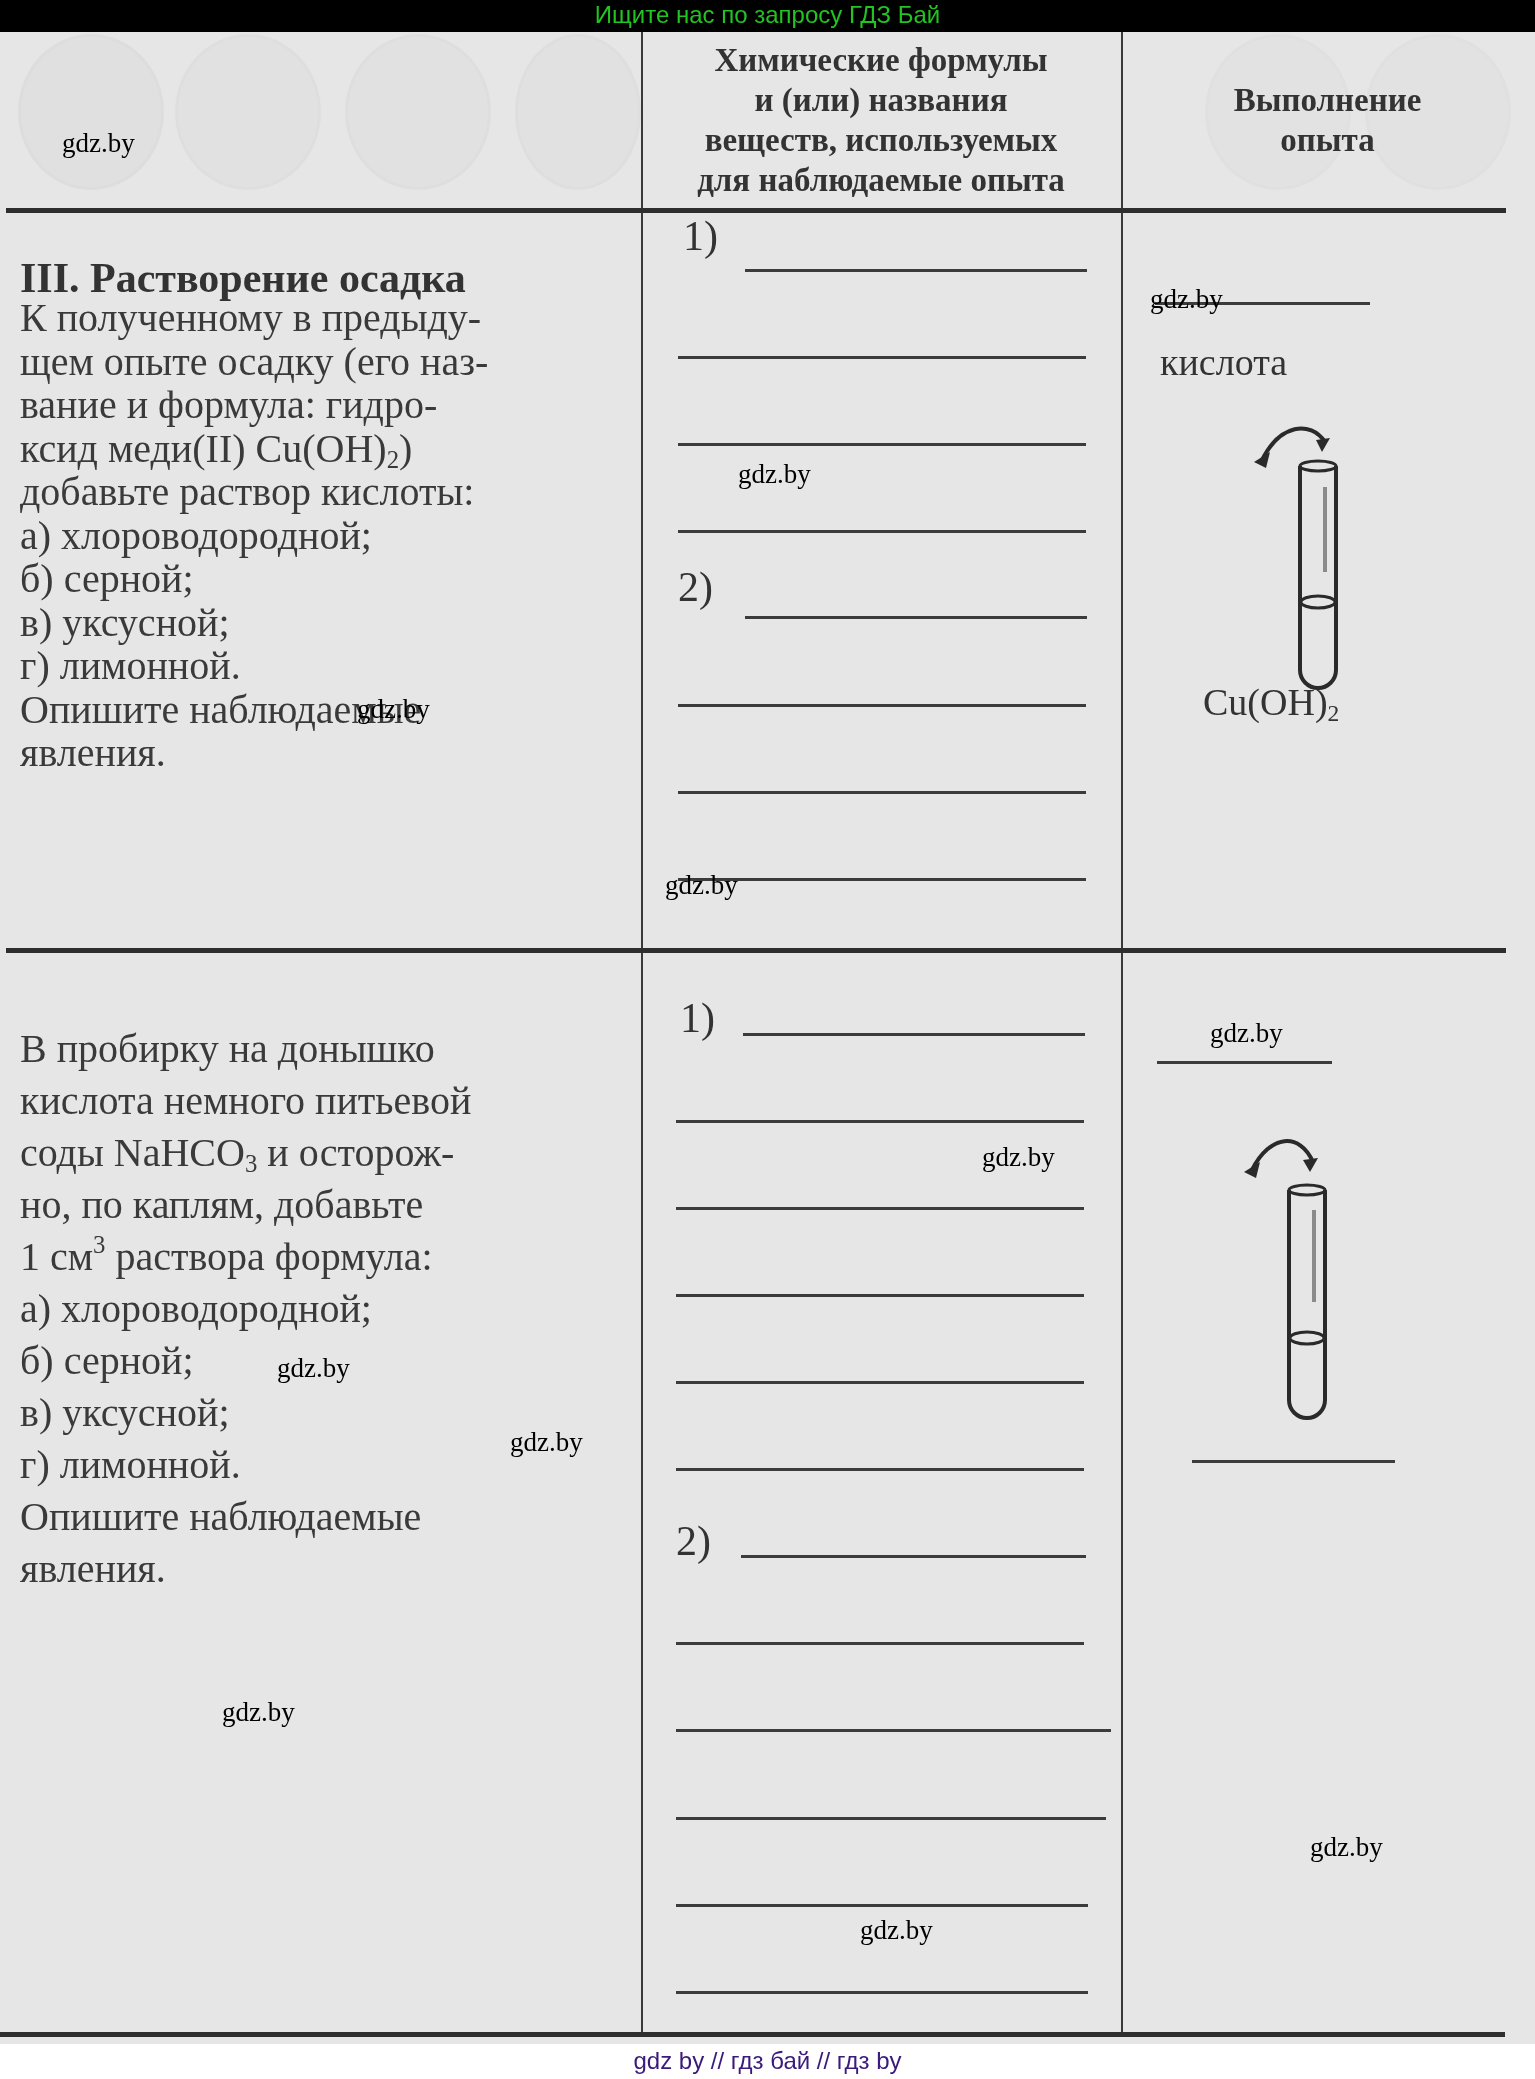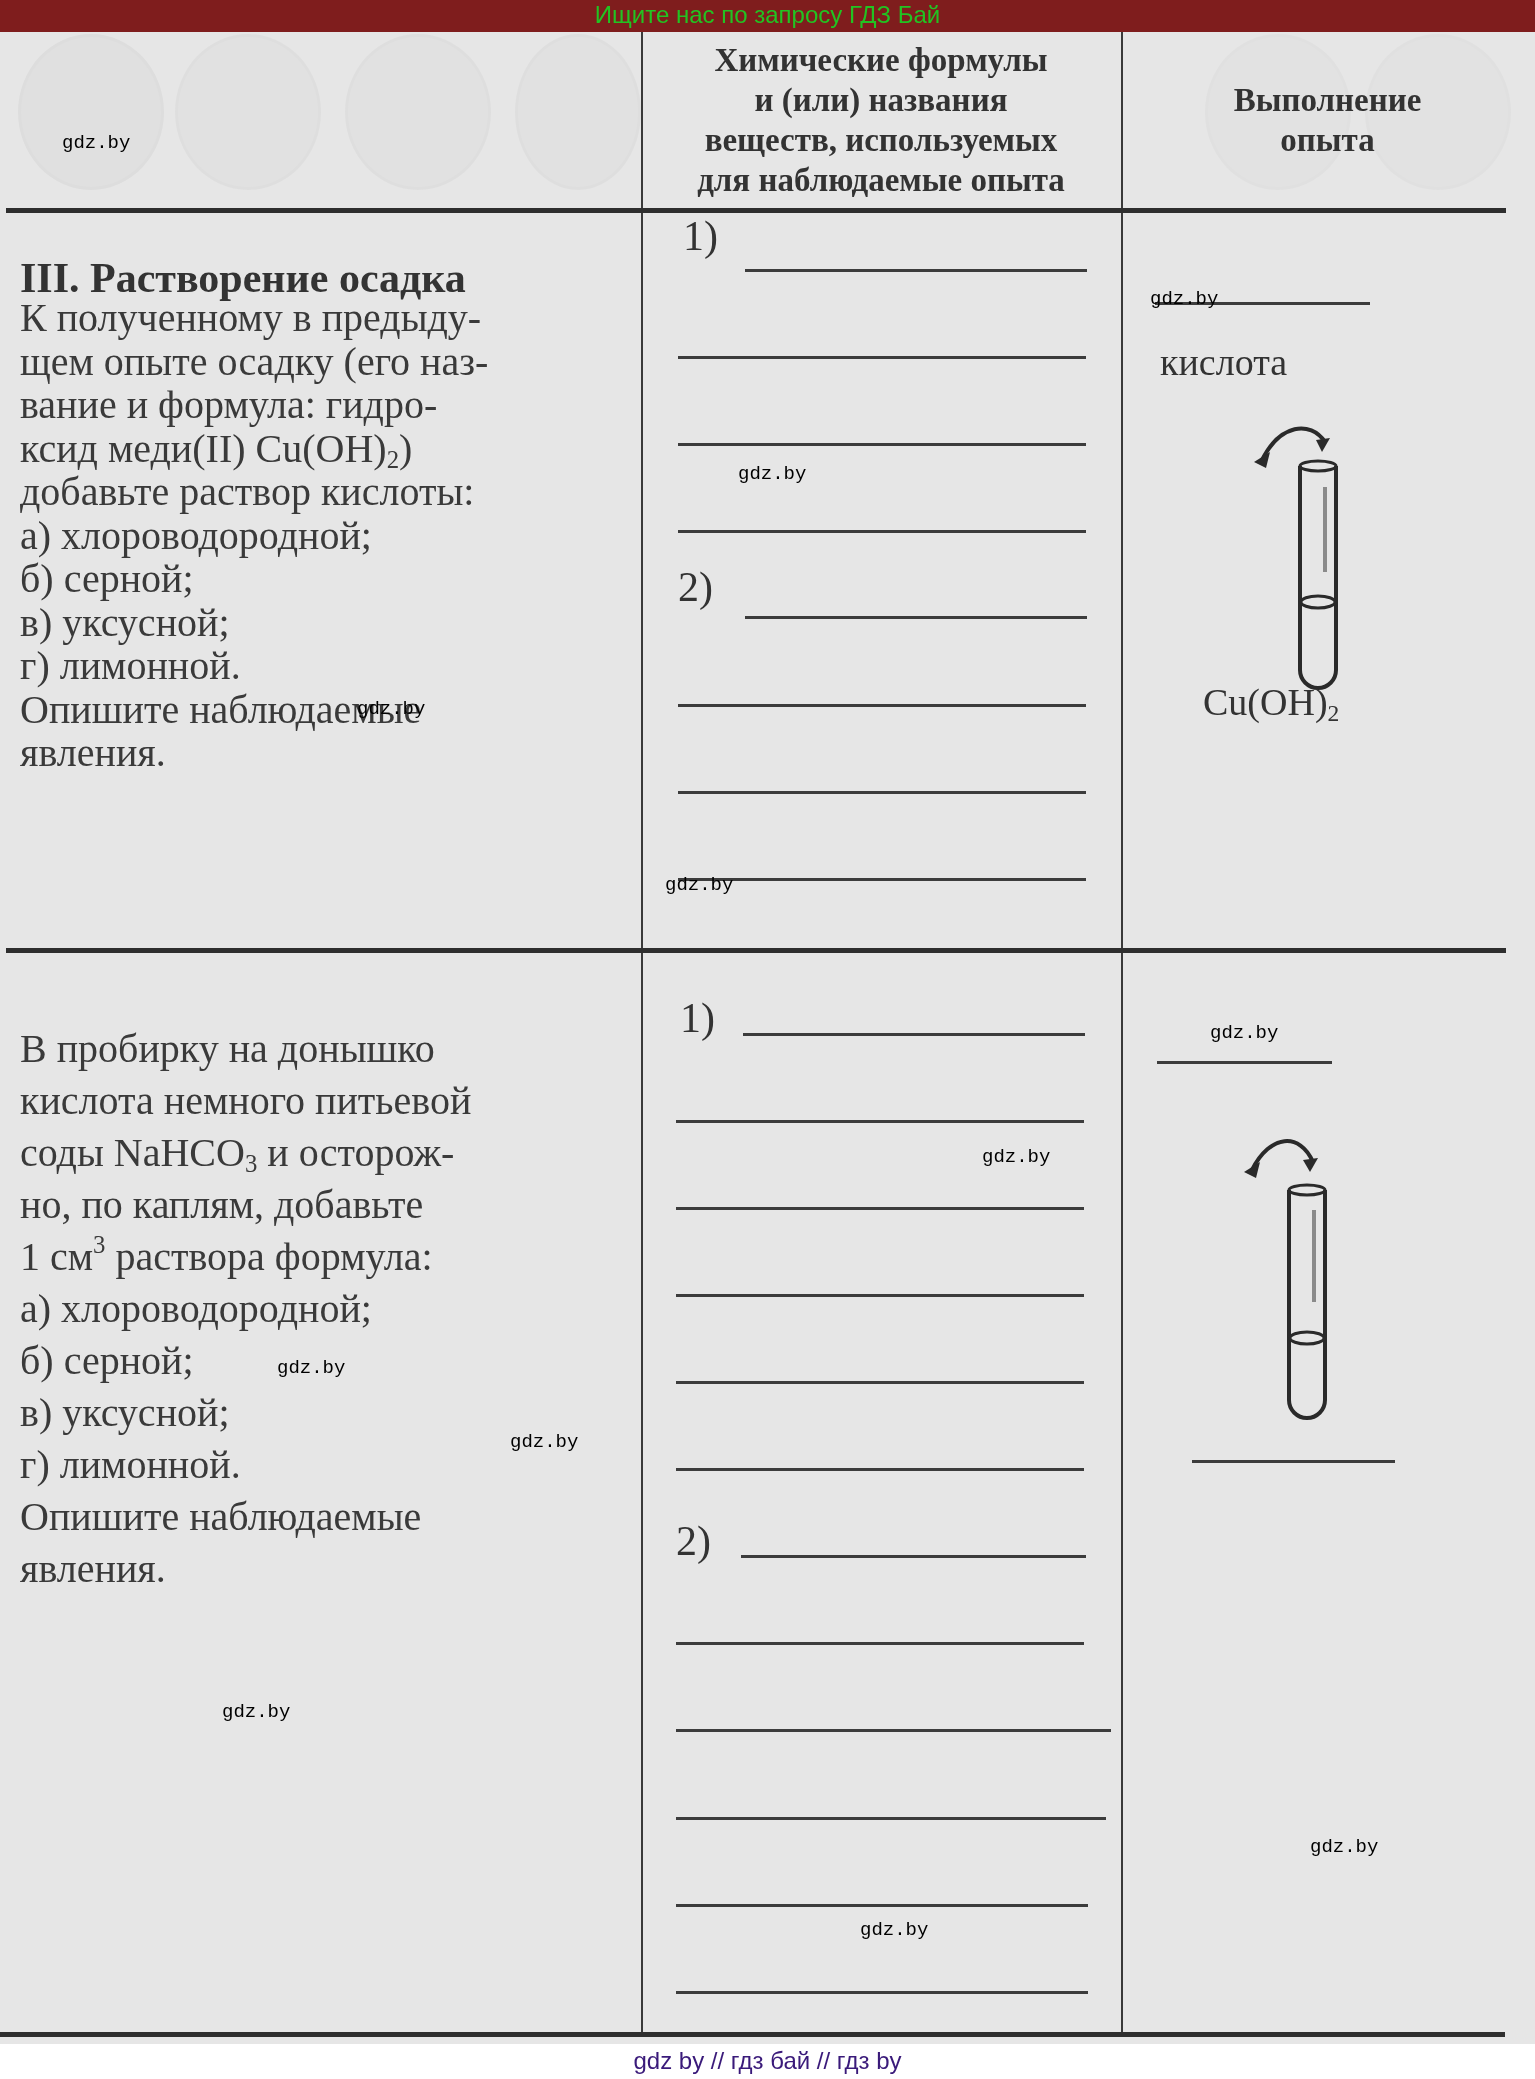--- a/index.html
+++ b/index.html
@@ -4,21 +4,21 @@
 <style>
   html, body { margin: 0; padding: 0; }
   body {
     width: 1535px; height: 2079px; position: relative; overflow: hidden;
     background: #ffffff;
     font-family: "Liberation Serif", "DejaVu Serif", serif;
     color: #2a2a2a;
   }
   .top-banner {
     position: absolute; left: 0; top: 0; width: 1535px; height: 32px;
-    background: #7f1d1d; text-align: center;
+    background: #000000; text-align: center;
     font-family: "Liberation Sans", "DejaVu Sans", sans-serif;
     font-size: 24px; line-height: 30px; color: #22c322;
   }
   .page {
     position: absolute; left: 0; top: 32px; width: 1535px; height: 2012px;
     background: #e6e6e6;
   }
   .footer-banner {
     position: absolute; left: 0; top: 2044px; width: 1535px; height: 35px;
     background: #ffffff; text-align: center;
@@ -37,22 +37,22 @@
   .sect-title {
     position: absolute; left: 20px; font-weight: bold; font-size: 42px; line-height: 50px; color: #333; margin-top: 18px;
   }
   .body-lines {
     position: absolute; left: 20px; font-size: 40px; line-height: 43.5px; color: #3a3a3a;
     white-space: nowrap;
   }
   .body-lines div { height: 43.5px; }
   .num-label { position: absolute; font-size: 42px; line-height: 48px; color: #333; }
   .wm {
-    position: absolute; font-family: Liberation Mono, monospace;
-    font-size: 19px; color: #000; line-height: 30px;
+    position: absolute; font-family: Liberation Serif, serif;
+    font-size: 27px; color: #000; line-height: 30px;
   }
   .tube-label { position: absolute; font-size: 38px; color: #333; line-height: 44px; }
   sub { font-size: 0.62em; vertical-align: -0.25em; }
   sup { font-size: 0.62em; vertical-align: 0.7em; line-height: 0; }
   .ghost {
     position: absolute; border-radius: 50%; border: 3px solid #d6d6d6; background: #dcdcdc;
   }
 </style>
 </head>
 <body>

